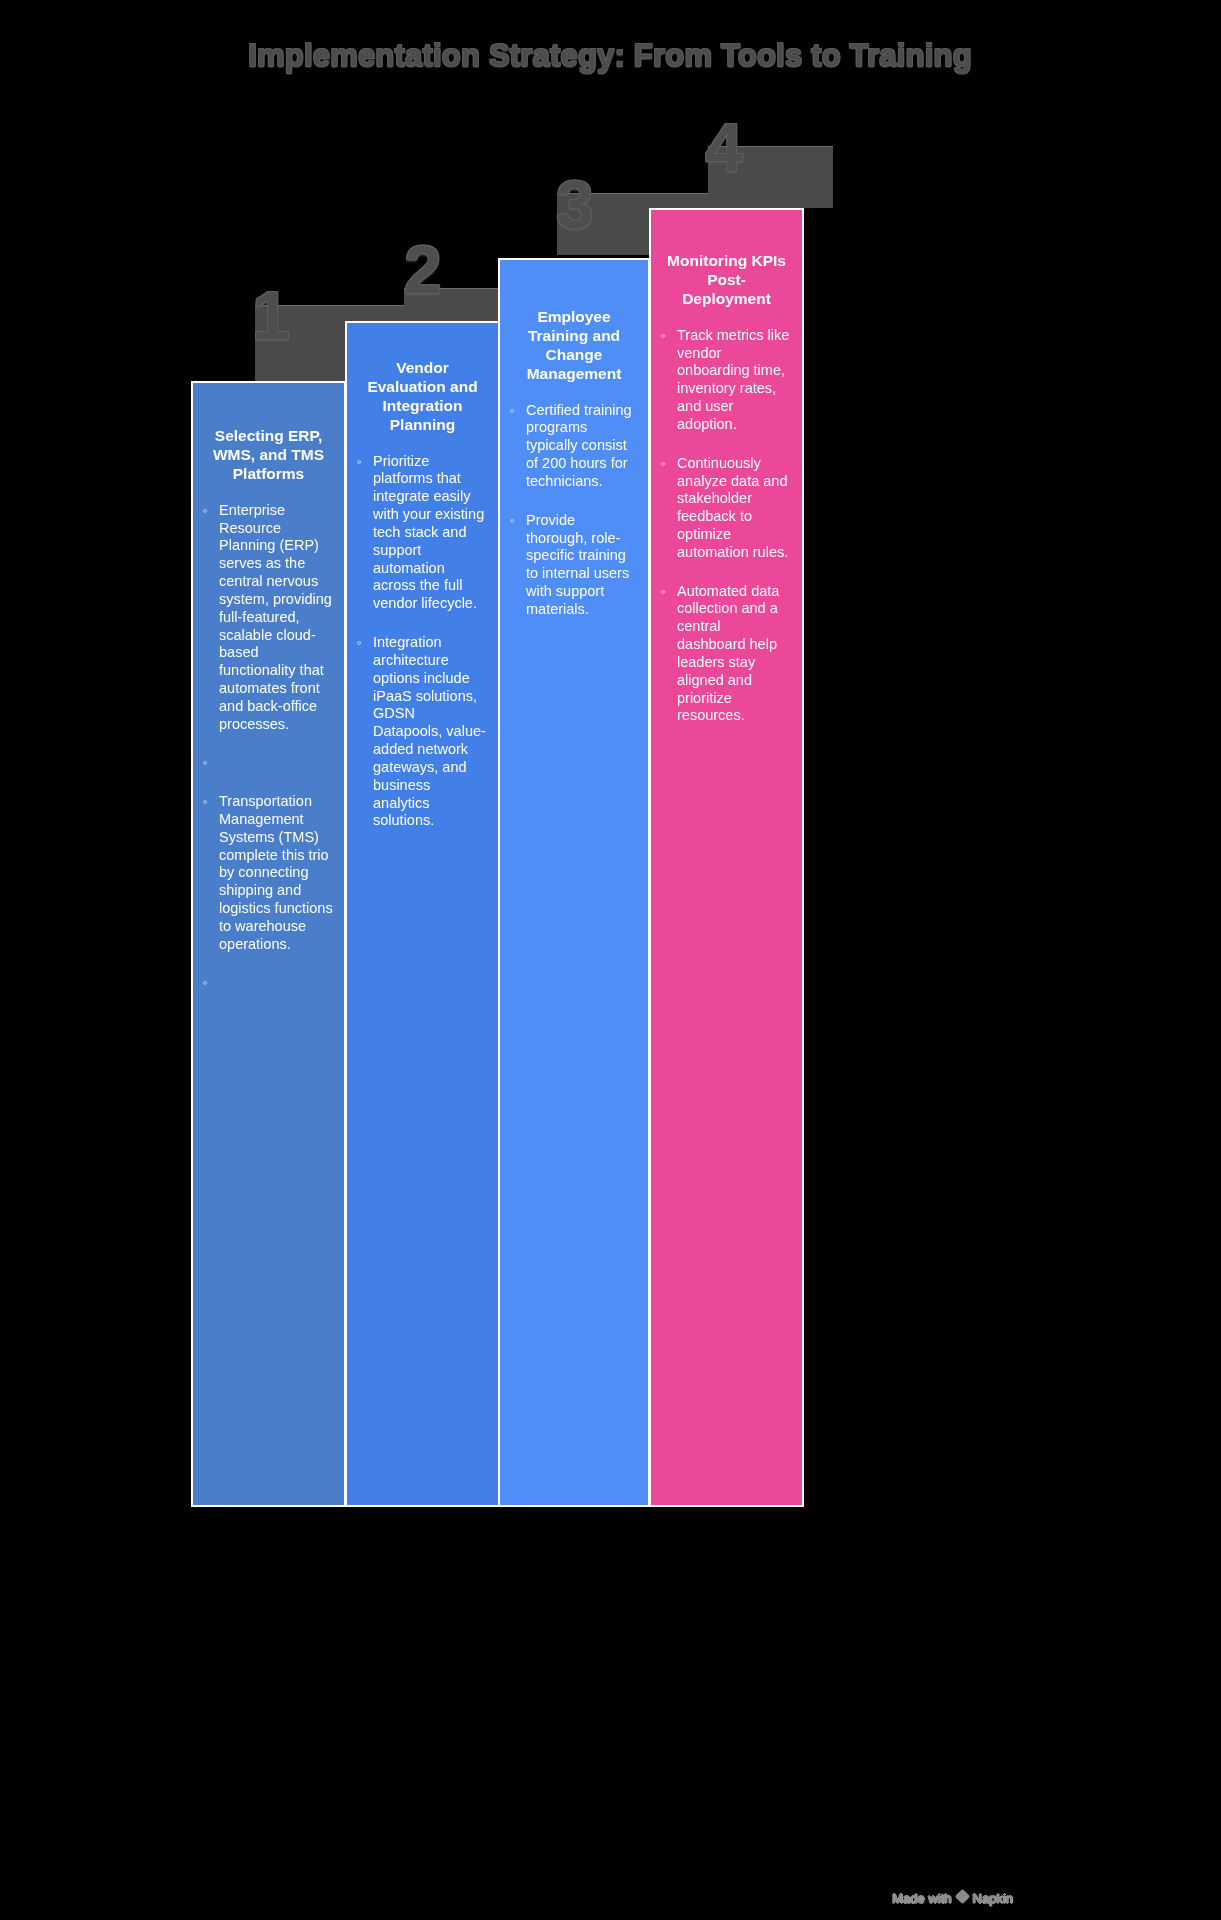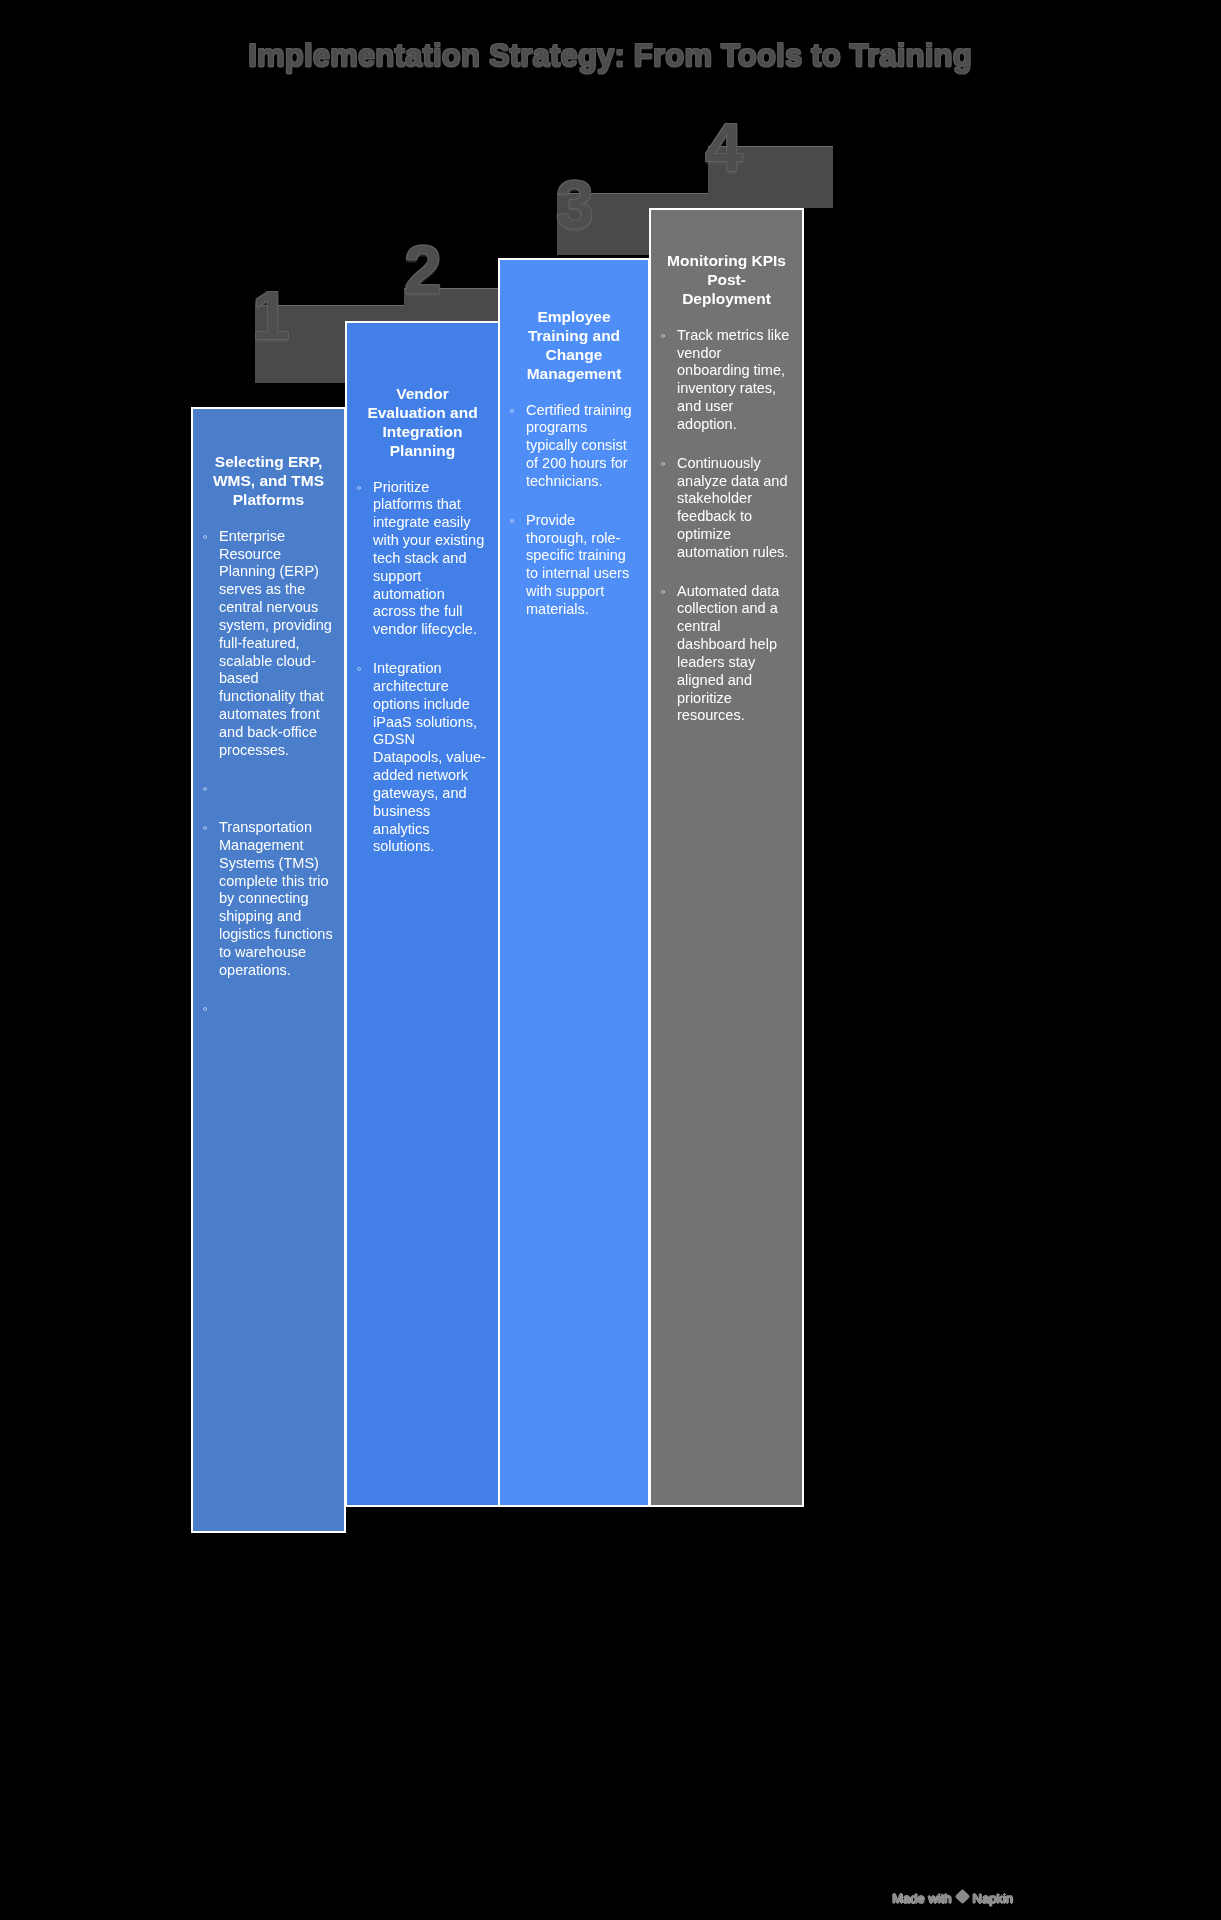--- a/index.html
+++ b/index.html
@@ -135,42 +135,42 @@
   <div class="step-bar" style="left:255px; top:305px; width:195px; height:78px;"></div>
   <div class="step-bar" style="left:404px; top:288px; width:195px; height:72px;"></div>
   <div class="step-bar" style="left:557px; top:193px; width:200px; height:62px;"></div>
   <div class="step-bar" style="left:708px; top:146px; width:125px; height:62px;"></div>
 
   <div class="step-num" style="left:252px; top:281px;">1</div>
   <div class="step-num" style="left:404px; top:235px;">2</div>
   <div class="step-num" style="left:556px; top:170px;">3</div>
   <div class="step-num" style="left:705px; top:113px;">4</div>
 
-  <div class="column" style="left:191px; top:381px; width:155px; height:1126px; background:#4a7ecb;margin-top:26px;">
+  <div class="column" style="left:191px; top:381px; width:155px; height:1126px; background:#4a7ecb;">
     <div class="col-title" style="margin-top:44px;">Selecting ERP, WMS, and TMS Platforms</div>
     <div class="bullets">
       <div class="bullet">
         <span class="bullet-marker">◦</span>
         <span class="bullet-text">Enterprise Resource Planning (ERP) serves as the central nervous system, providing full-featured, scalable cloud-based functionality that automates front and back-office processes.</span>
       </div>
       <div class="bullet">
         <span class="bullet-marker">◦</span>
       </div>
       <div class="bullet">
         <span class="bullet-marker">◦</span>
         <span class="bullet-text">Transportation Management Systems (TMS) complete this trio by connecting shipping and logistics functions to warehouse operations.</span>
       </div>
       <div class="bullet">
         <span class="bullet-marker">◦</span>
       </div>
     </div>
   </div>
 
   <div class="column" style="left:345px; top:321px; width:155px; height:1186px; background:#4280e8;">
-    <div class="col-title" style="margin-top:62px;">Vendor Evaluation and Integration Planning</div>
+    <div class="col-title" style="margin-top:36px;">Vendor Evaluation and Integration Planning</div>
     <div class="bullets">
       <div class="bullet">
         <span class="bullet-marker">◦</span>
         <span class="bullet-text">Prioritize platforms that integrate easily with your existing tech stack and support automation across the full vendor lifecycle.</span>
       </div>
       <div class="bullet">
         <span class="bullet-marker">◦</span>
         <span class="bullet-text">Integration architecture options include iPaaS solutions, GDSN Datapools, value-added network gateways, and business analytics solutions.</span>
       </div>
     </div>
@@ -183,21 +183,21 @@
         <span class="bullet-marker">◦</span>
         <span class="bullet-text">Certified training programs typically consist of 200 hours for technicians.</span>
       </div>
       <div class="bullet">
         <span class="bullet-marker">◦</span>
         <span class="bullet-text">Provide thorough, role-specific training to internal users with support materials.</span>
       </div>
     </div>
   </div>
 
-  <div class="column" style="left:649px; top:208px; width:155px; height:1299px; background:#737373;">
+  <div class="column" style="left:649px; top:208px; width:155px; height:1299px; background:#ec4899;">
     <div class="col-title" style="margin-top:42px;">Monitoring KPIs Post-Deployment</div>
     <div class="bullets">
       <div class="bullet">
         <span class="bullet-marker">◦</span>
         <span class="bullet-text">Track metrics like vendor onboarding time, inventory rates, and user adoption.</span>
       </div>
       <div class="bullet">
         <span class="bullet-marker">◦</span>
         <span class="bullet-text">Continuously analyze data and stakeholder feedback to optimize automation rules.</span>
       </div>

